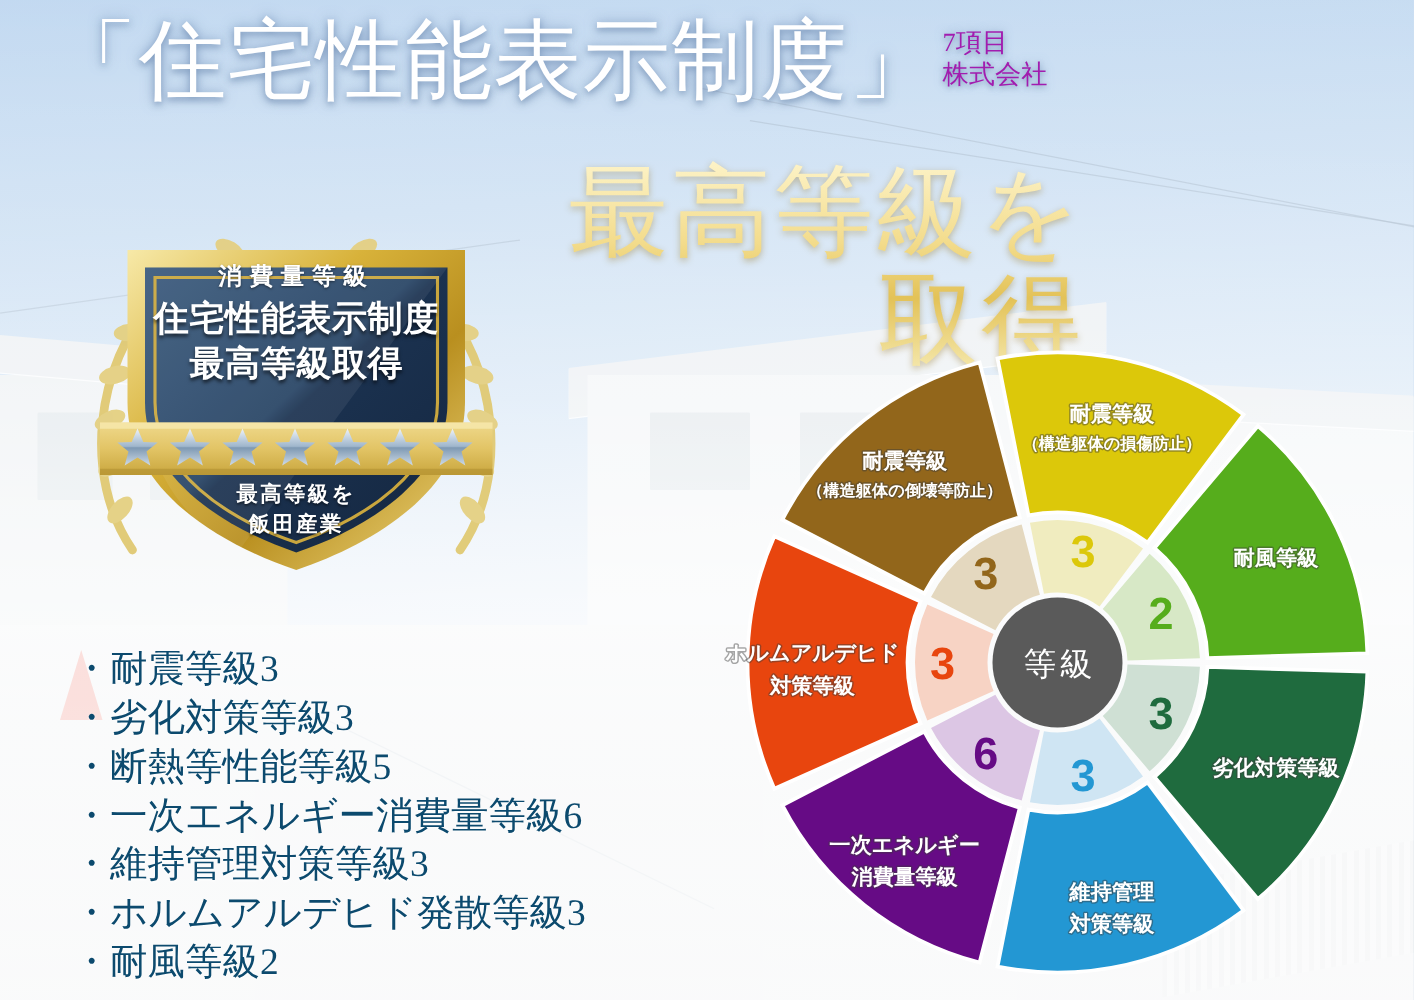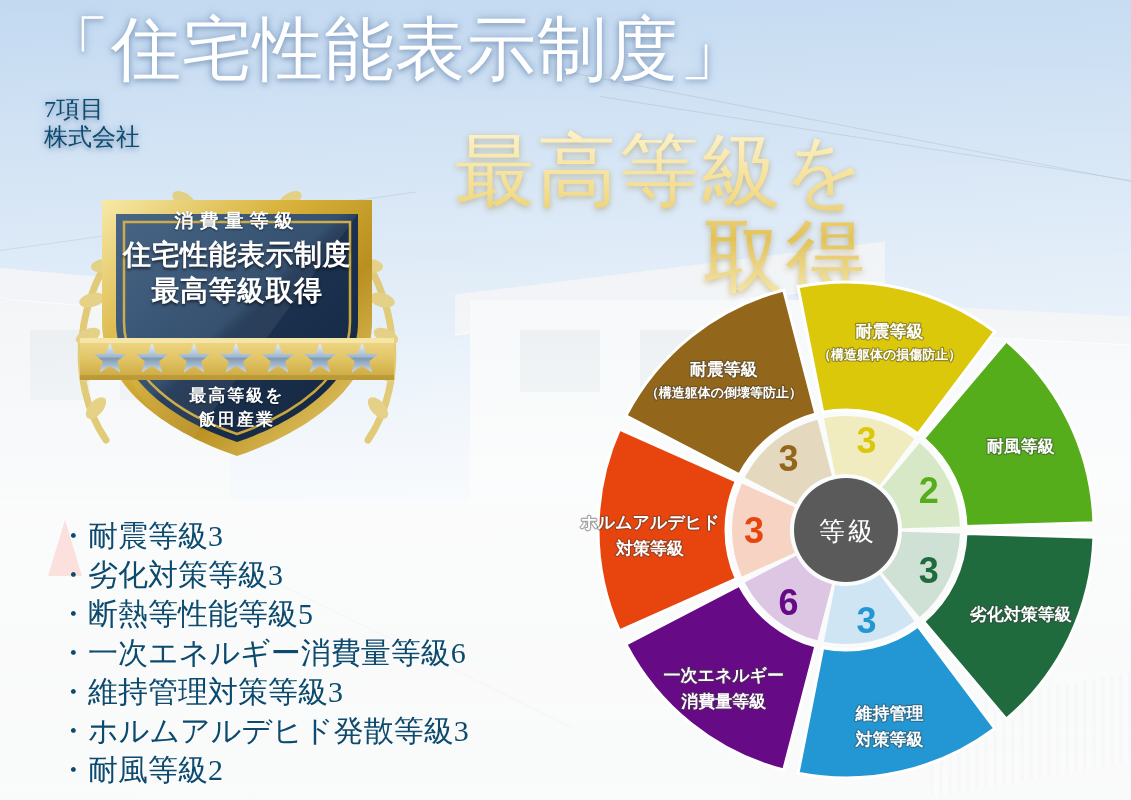--- a/index.html
+++ b/index.html
@@ -36,29 +36,28 @@
   }
   .wash{
     position:absolute; inset:0;
     background:linear-gradient(180deg,rgba(255,255,255,.16) 0%,rgba(255,255,255,.42) 38%,rgba(255,255,255,.72) 62%,rgba(255,255,255,.8) 100%);
   }
 
   
   .headline{
     position:absolute; left:40px; top:14px; display:flex; align-items:flex-start;
     font-family:"Liberation Serif","DejaVu Serif",serif;
-    flex-direction:column;
   }
   .headline .main{
     font-size:70px; line-height:1.04; color:#ffffff; font-weight:400;
     letter-spacing:1px;
     text-shadow:0 0 10px rgba(120,150,190,.75),0 2px 5px rgba(80,110,150,.5);
   }
   .headline .sub{
-    margin-left:4px; margin-top:8px; color:#0c4a6e; font-size:24px; line-height:1.18;
+    margin-left:4px; margin-top:8px; color:#a21caf; font-size:21px; line-height:1.18;
     letter-spacing:0px;
     text-shadow:0 0 8px rgba(120,150,190,.7),0 2px 4px rgba(80,110,150,.45);
   }
 
   
   .gold{
     position:absolute; left:455px; top:128px;
     font-family:"Liberation Serif","DejaVu Serif",serif;
     font-size:80px; line-height:1.08; letter-spacing:2px;
     background:linear-gradient(180deg,#fdf3c8 0%,#f3dc8c 38%,#e3c257 64%,#f6ebb4 100%);

